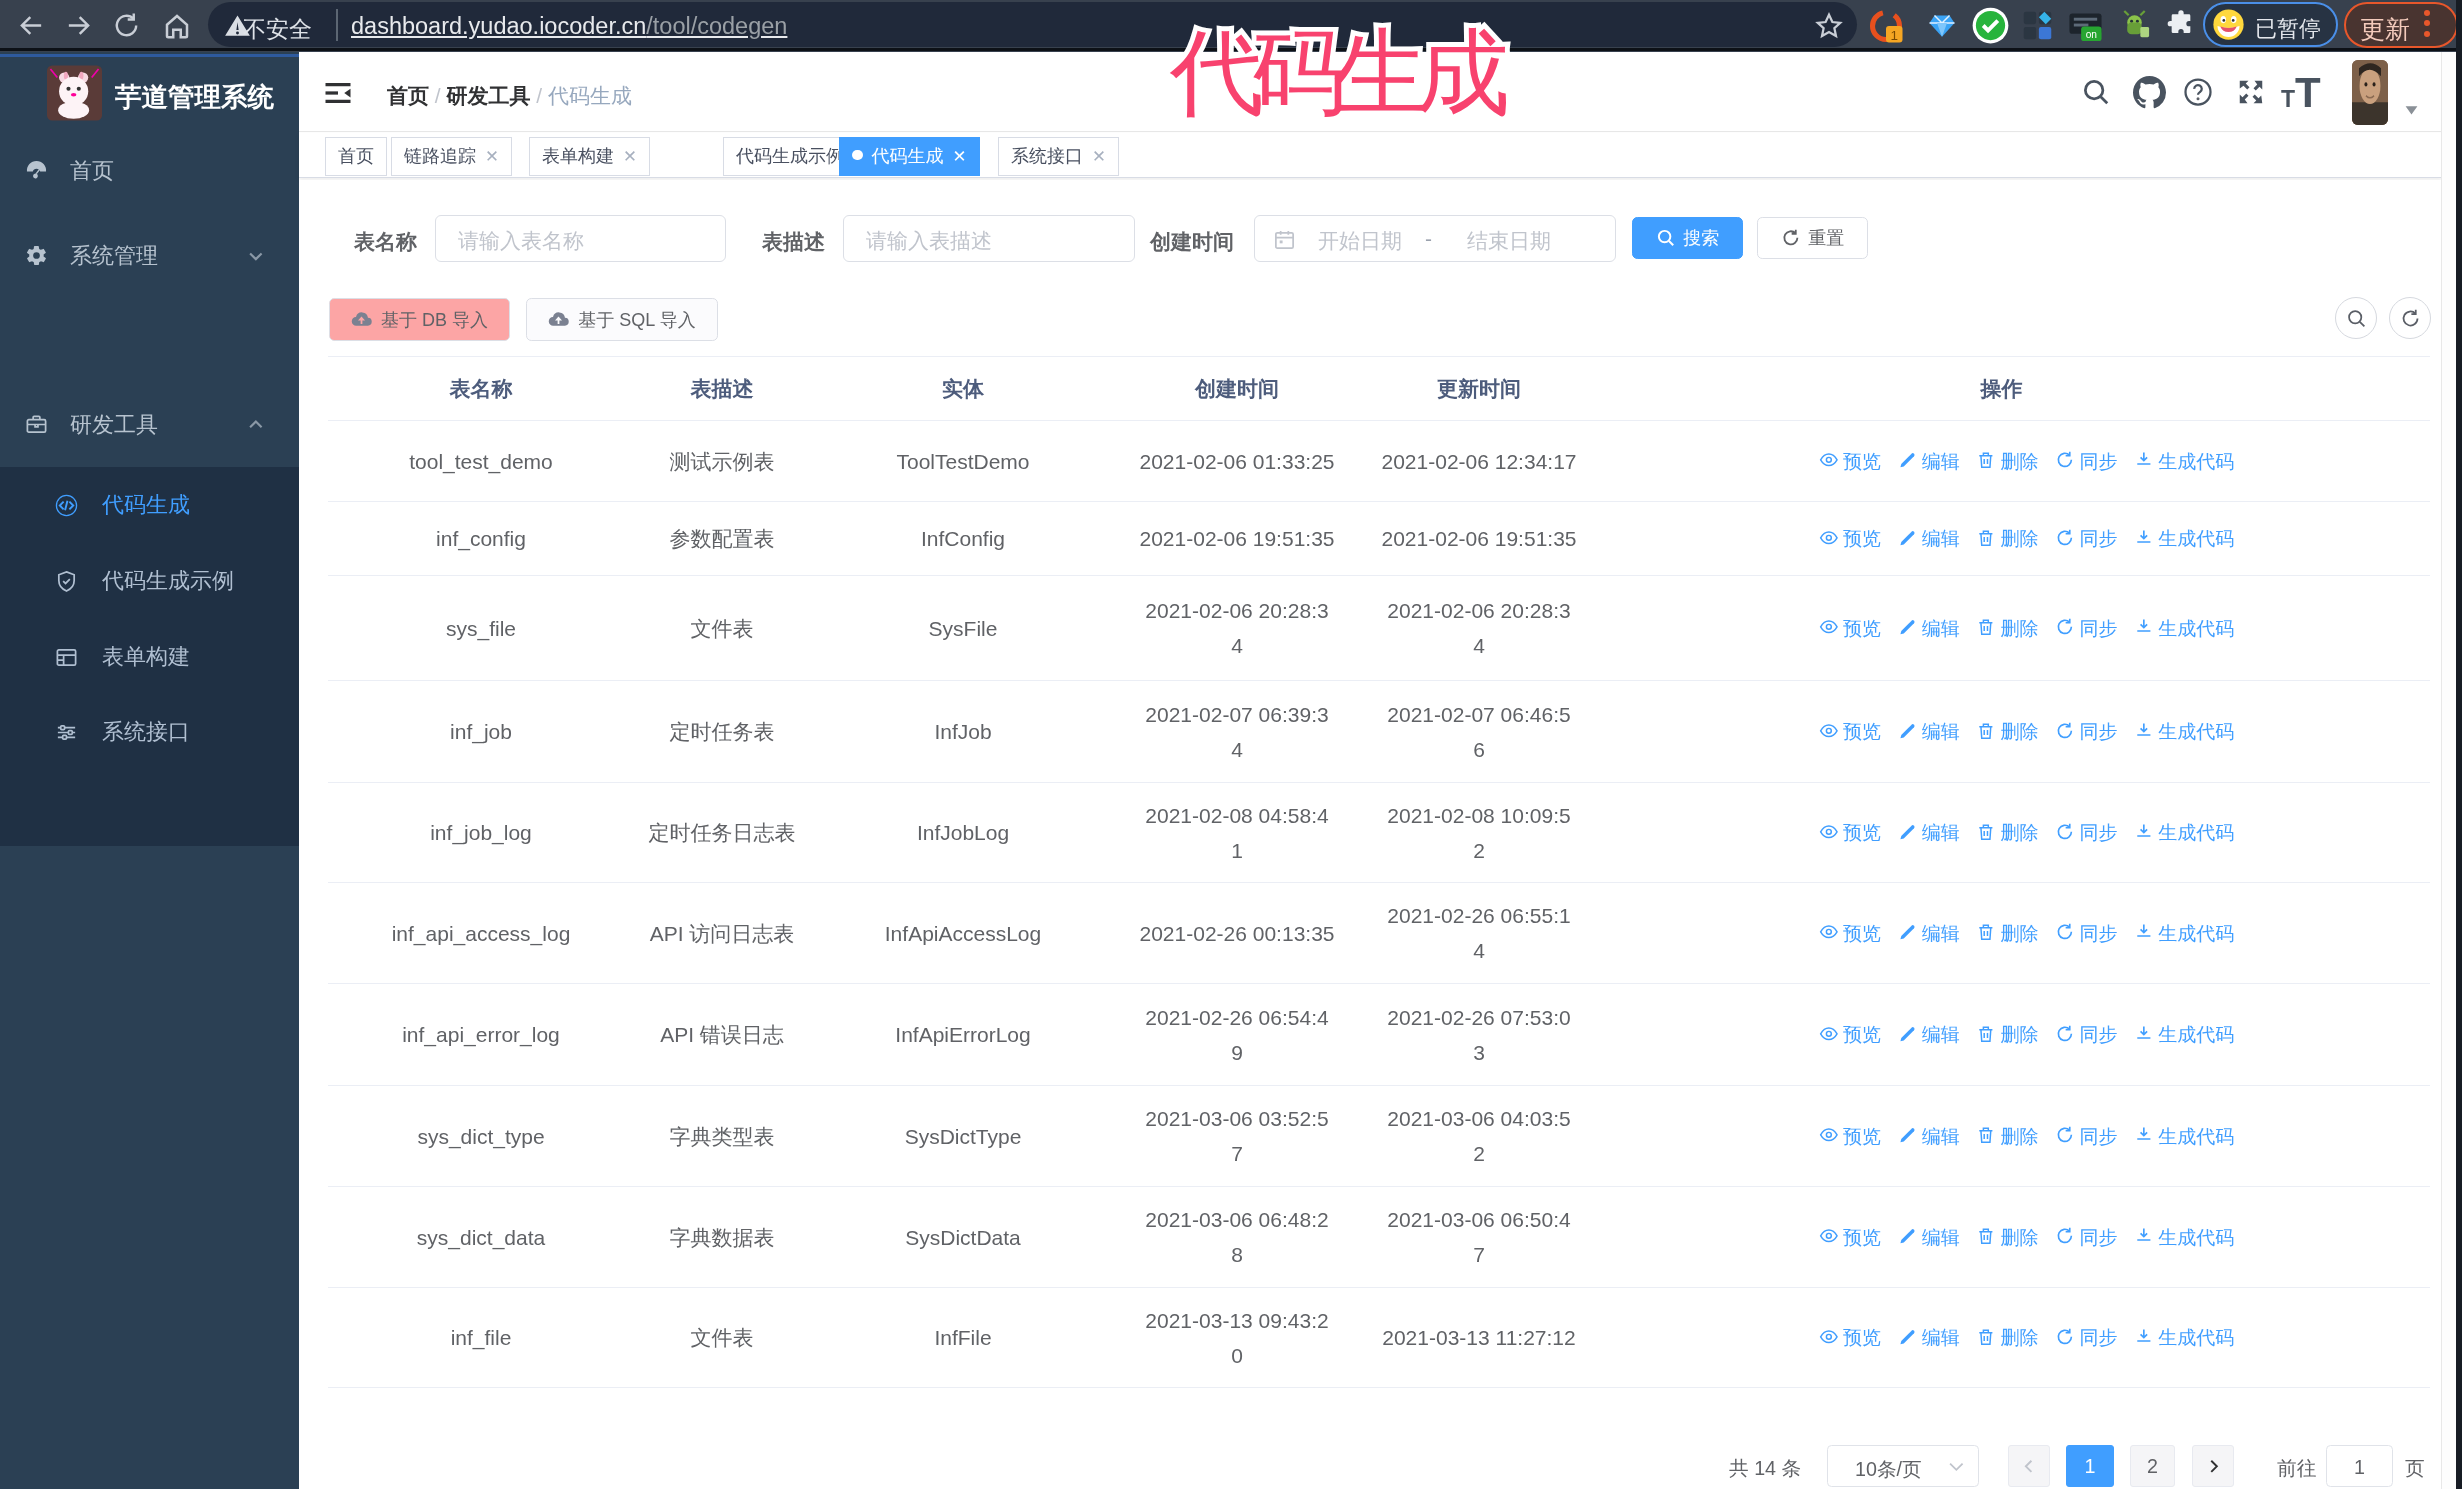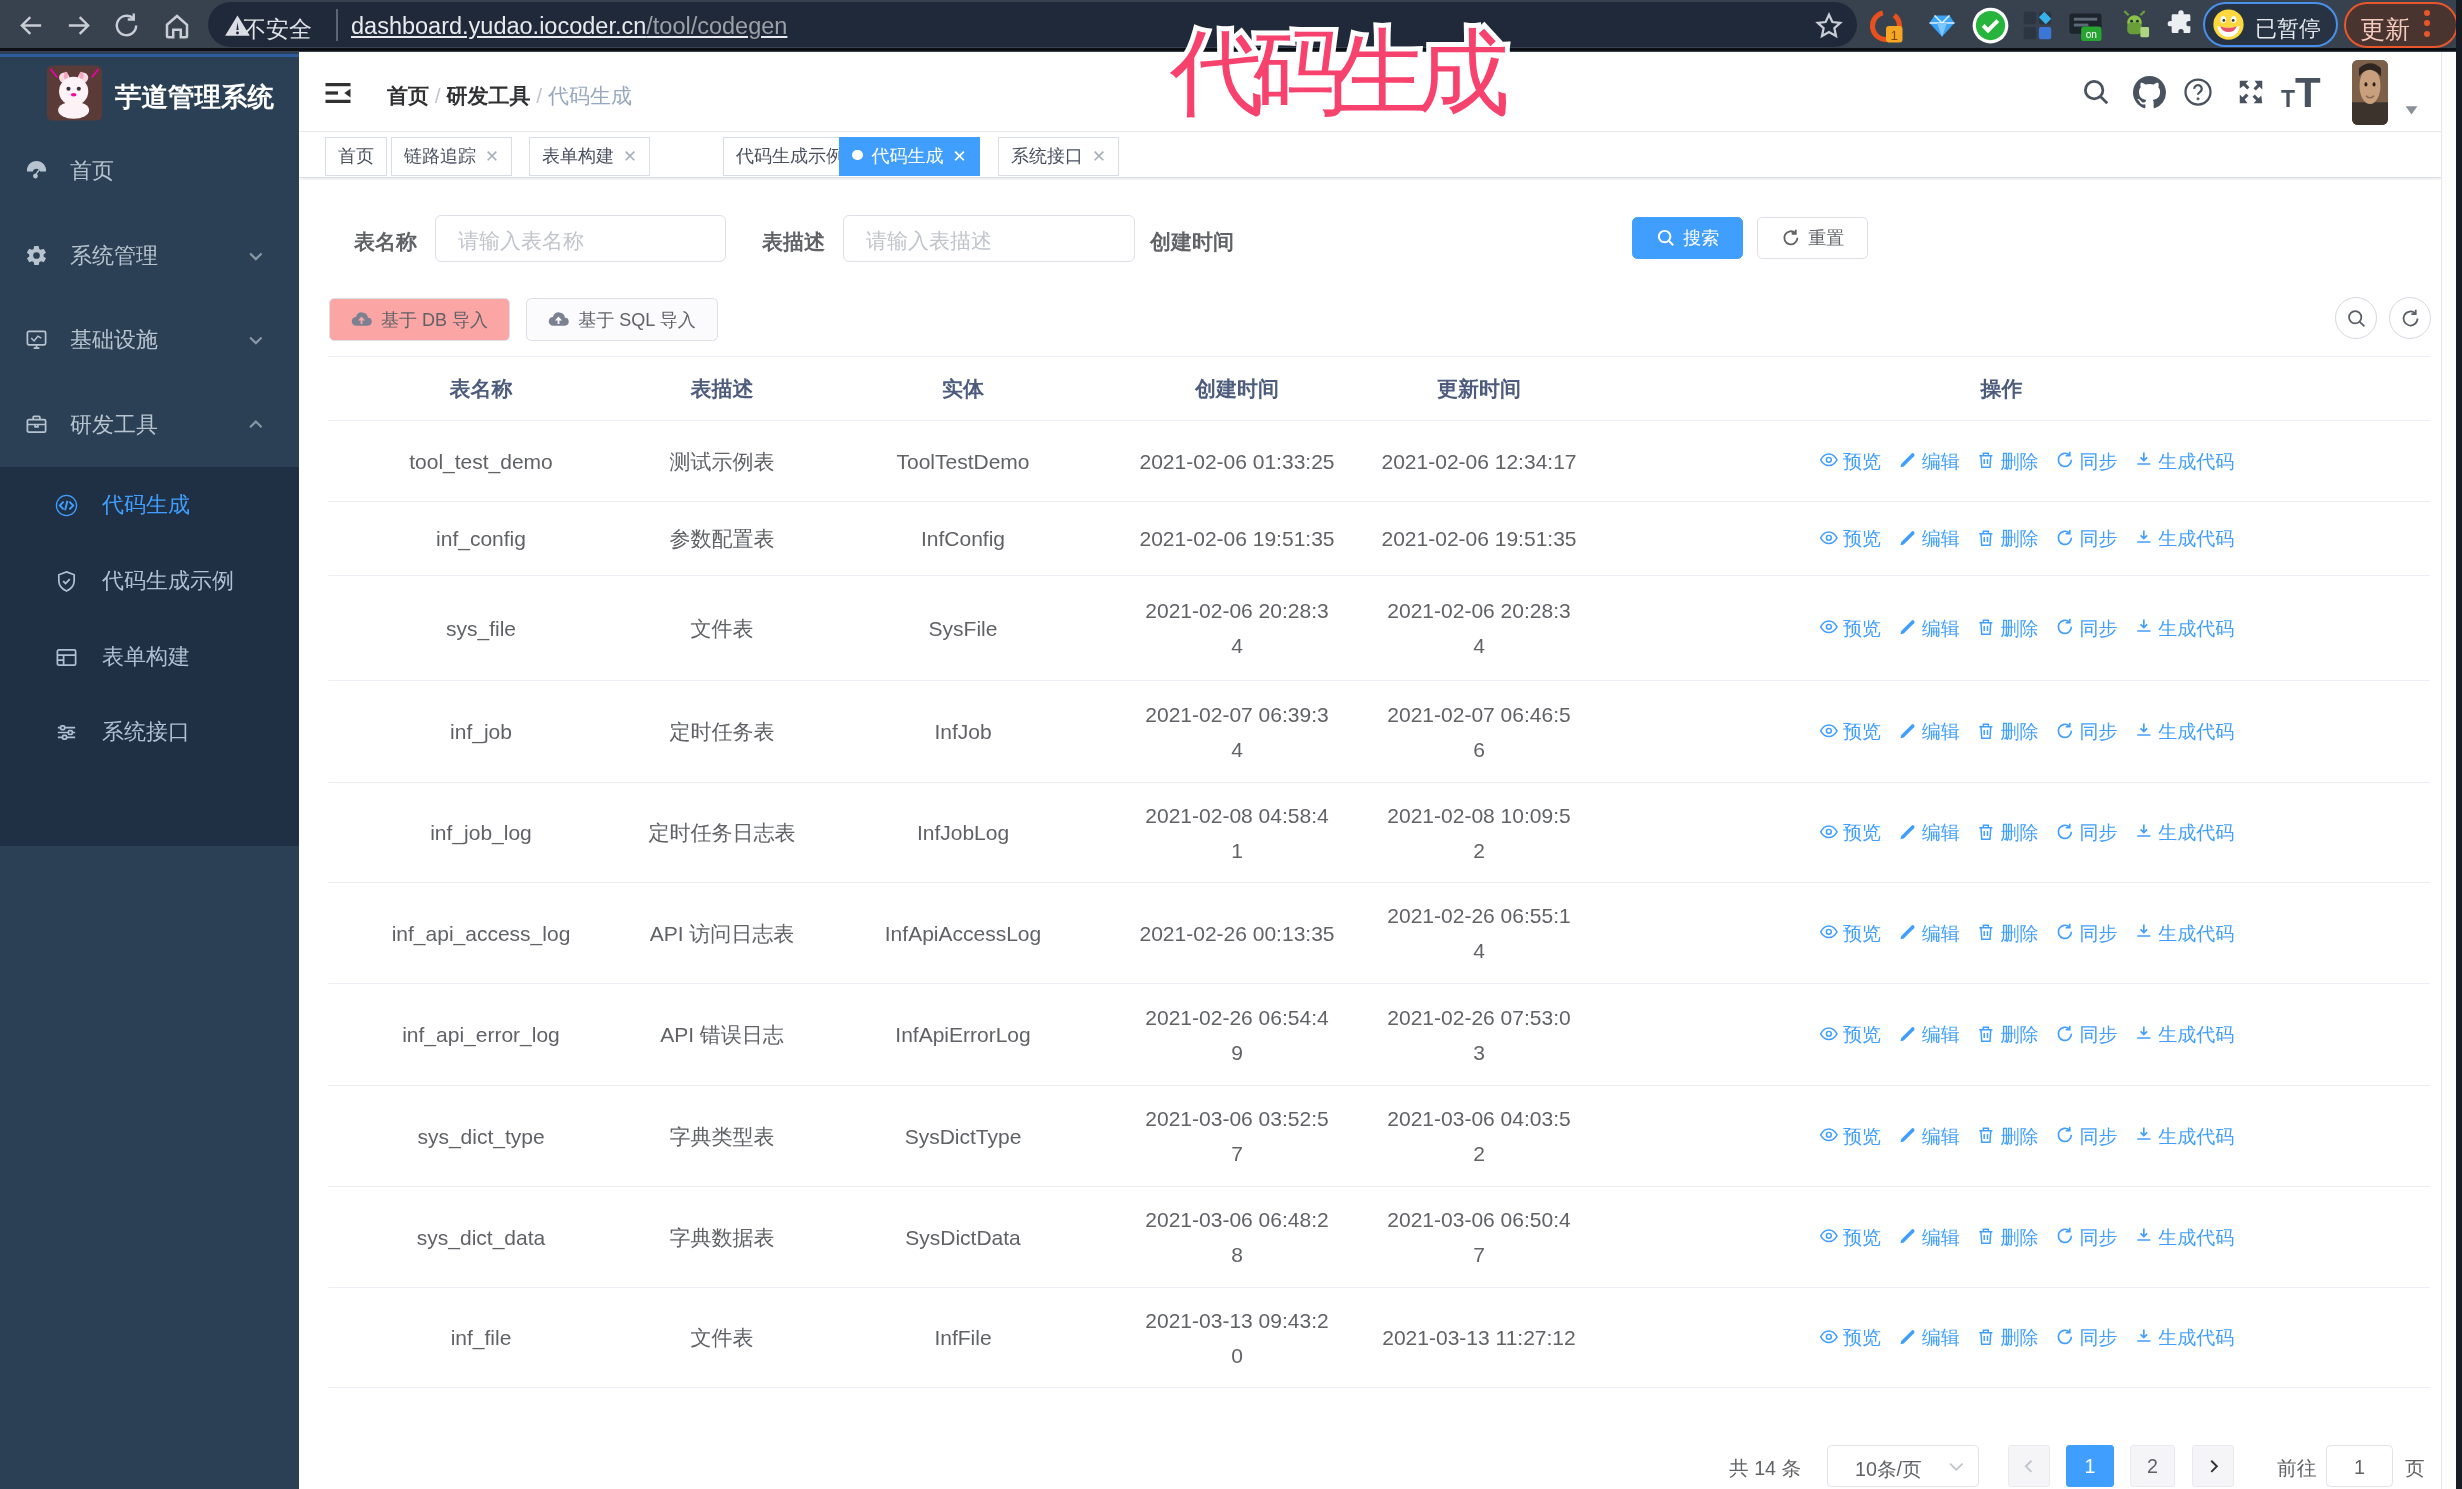--- a/index.html
+++ b/index.html
@@ -184,31 +184,20 @@
   </div>
   <div class="mitem" style="top:161px;">
     <svg class="abs" style="left:25px;top:31px" width="23" height="23" viewBox="0 0 24 24" fill="#b7c3cf">
         <path d="M19.4 13a7.5 7.5 0 0 0 .1-1 7.5 7.5 0 0 0-.1-1l2.1-1.6a.5.5 0 0 0 .1-.7l-2-3.4a.5.5 0 0 0-.6-.2l-2.5 1a7.7 7.7 0 0 0-1.7-1l-.4-2.6a.5.5 0 0 0-.5-.5h-4a.5.5 0 0 0-.5.5L9 5.1a7.7 7.7 0 0 0-1.7 1l-2.5-1a.5.5 0 0 0-.6.2l-2 3.4a.5.5 0 0 0 .1.7L4.5 11a7.5 7.5 0 0 0 0 2l-2.1 1.6a.5.5 0 0 0-.1.7l2 3.4c.1.2.4.3.6.2l2.5-1a7.7 7.7 0 0 0 1.7 1l.4 2.6c0 .3.2.5.5.5h4c.3 0 .5-.2.5-.5l.4-2.6a7.7 7.7 0 0 0 1.7-1l2.5 1c.2.1.5 0 .6-.2l2-3.4a.5.5 0 0 0-.1-.7zM12 15.5A3.5 3.5 0 1 1 12 8.5a3.5 3.5 0 0 1 0 7z"></path>
       </svg>
     <span class="txt">系统管理</span>
     <svg class="abs" style="left:246px;top:33px" width="19.7" height="19.7" viewBox="0 0 24 24" fill="none" stroke="#8a98a6" stroke-width="2.6">
         <path d="M5 9l7 7 7-7"></path>
       </svg>
   </div>
-  <div class="mitem" style="top:245px;">
-    <svg class="abs" style="left:25px;top:31px" width="23" height="23" viewBox="0 0 24 24" fill="none" stroke="#b7c3cf" stroke-width="1.8">
-        <rect x="2.5" y="3.5" width="19" height="14" rx="1.5"></rect>
-        <path d="M6.5 10.5l3 3 4-5 3.5 2" stroke-width="1.6"></path>
-        <path d="M9 21h6M12 18v3"></path>
-      </svg>
-    <span class="txt">基础设施</span>
-    <svg class="abs" style="left:246px;top:33px" width="19.7" height="19.7" viewBox="0 0 24 24" fill="none" stroke="#8a98a6" stroke-width="2.6">
-        <path d="M5 9l7 7 7-7"></path>
-      </svg>
-  </div>
   <div class="mitem" style="top:330px;">
     <svg class="abs" style="left:25px;top:31px" width="23" height="23" viewBox="0 0 24 24" fill="none" stroke="#b7c3cf" stroke-width="1.8">
         <rect x="2.5" y="7" width="19" height="13" rx="1.5"></rect>
         <path d="M8.5 7V4.5a1 1 0 0 1 1-1h5a1 1 0 0 1 1 1V7M2.5 12h19M10.5 12v2.5h3V12"></path>
       </svg>
     <span class="txt">研发工具</span>
     <svg class="abs" style="left:246px;top:33px" width="19.7" height="19.7" viewBox="0 0 24 24" fill="none" stroke="#8a98a6" stroke-width="2.6">
         <path d="M5 15l7-7 7 7"></path>
       </svg>
   </div>
@@ -300,20 +289,30 @@
 
   <div class="lbl" style="left:55px;top:48px;">表名称</div>
   <div class="ipt" style="left:136px;top:35px;width:291px;">
       <span class="ph" style="position:absolute;left:22px;top:10.6px;">请输入表名称</span>
     </div>
   <div class="lbl" style="left:463px;top:48px;">表描述</div>
   <div class="ipt" style="left:544px;top:35px;width:292px;">
       <span class="ph" style="position:absolute;left:22px;top:10.6px;">请输入表描述</span>
     </div>
   <div class="lbl" style="left:851px;top:48px;">创建时间</div>
+  <div class="ipt" style="left:955px;top:35px;width:362px;">
+    <svg class="abs" style="left:18px;top:12px" width="23" height="23" viewBox="0 0 24 24" fill="none" stroke="#c0c4cc" stroke-width="1.8">
+        <rect x="3" y="5" width="18" height="16" rx="1.5"></rect>
+        <path d="M3 10h18M8 3v4M16 3v4"></path>
+        <rect x="7" y="13" width="3" height="3" fill="#c0c4cc" stroke="none"></rect>
+      </svg>
+    <span class="ph" style="position:absolute;left:63px;top:10.6px;">开始日期</span>
+    <span style="position:absolute;left:170px;top:10.6px;color:#9aa1ad;font-size:21px;">-</span>
+    <span class="ph" style="position:absolute;left:212px;top:10.6px;">结束日期</span>
+  </div>
   <div class="btn blue" style="left:1333px;top:37px;width:111px;height:42px;">
     <svg style="margin-right:7.6px" width="19.7" height="19.7" viewBox="0 0 24 24" fill="none" stroke="#fff" stroke-width="2.4">
         <circle cx="10.5" cy="10.5" r="7"></circle>
         <path d="M15.8 15.8L21 21"></path>
       </svg>搜索
   </div>
   <div class="btn plain" style="left:1458px;top:37px;width:111px;height:42px;">
     <svg style="margin-right:7.6px" width="19.7" height="19.7" viewBox="0 0 24 24" fill="none" stroke="#606266" stroke-width="2.2">
         <path d="M20 12a8 8 0 1 1-2.34-5.66M18 2v5h-5"></path>
       </svg>重置

